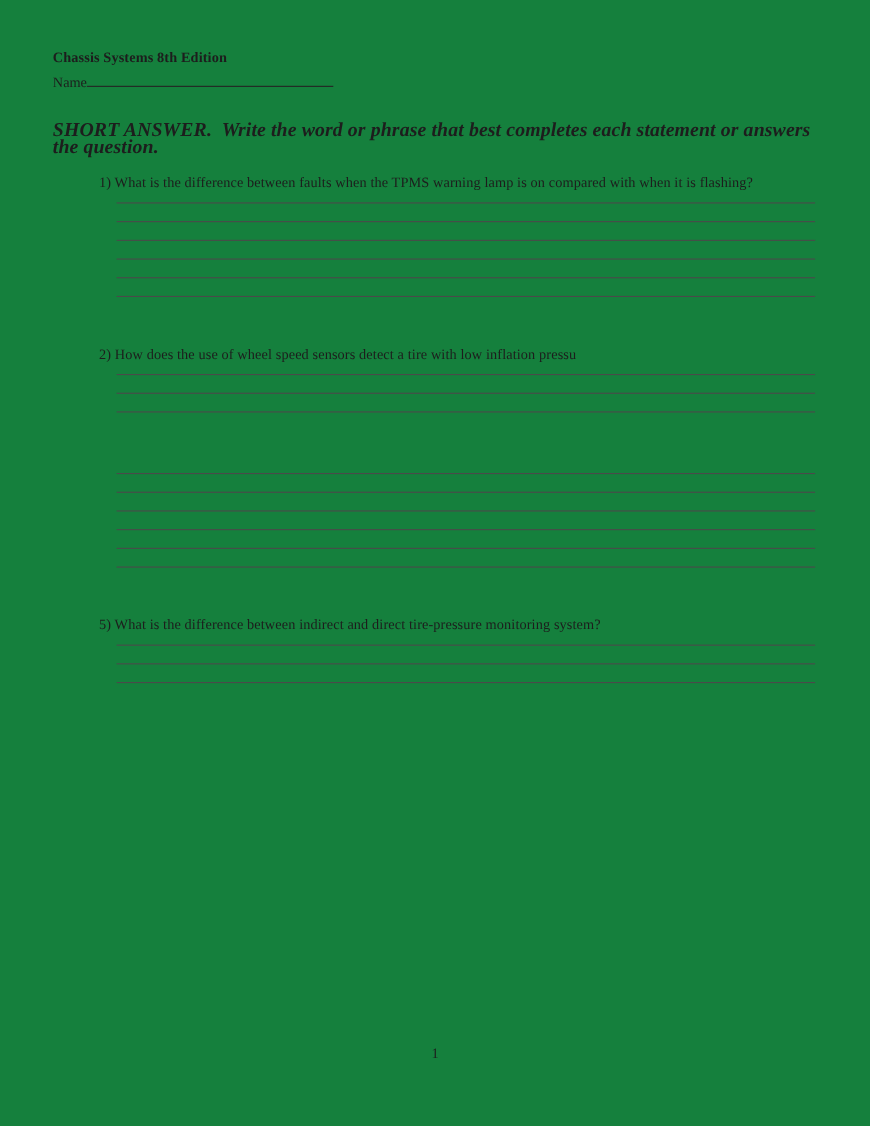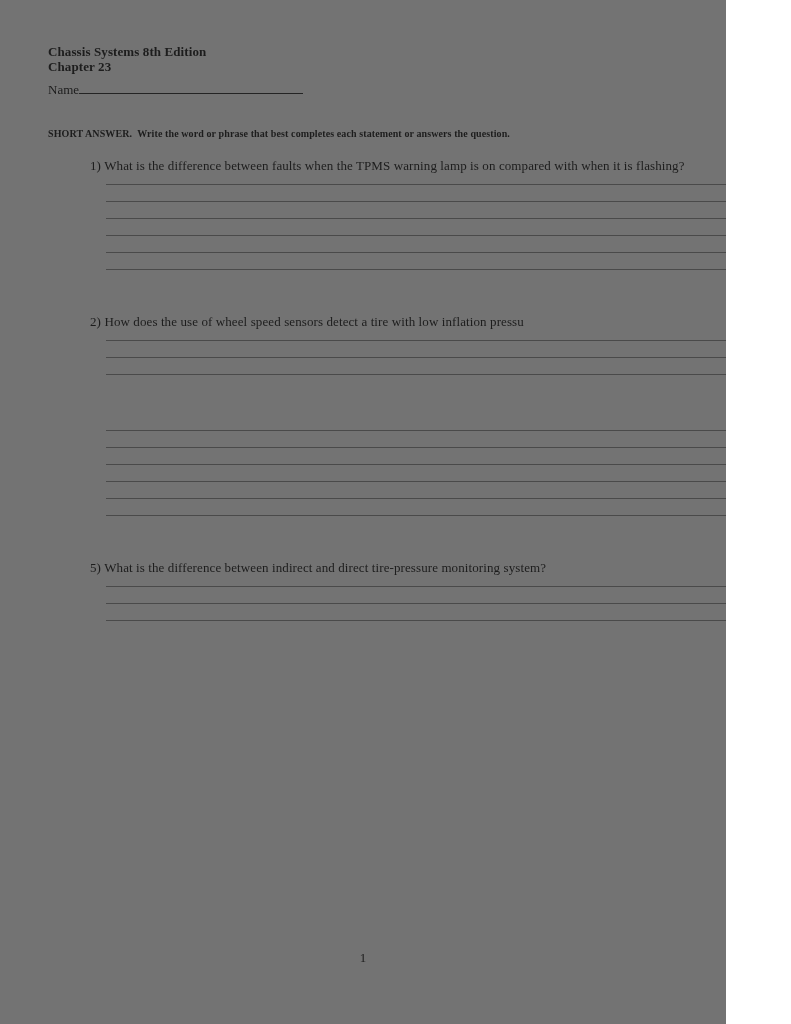--- a/index.html
+++ b/index.html
@@ -4,23 +4,23 @@
 <style>
   * { margin: 0; padding: 0; box-sizing: border-box; }
   html, body { background: #ffffff; }
   body {
     font-family: "Liberation Serif", "DejaVu Serif", serif;
     color: #1d1d1d;
     -webkit-font-smoothing: antialiased;
   }
   .page {
     position: relative;
-    width: 726px;
+    width: 791px;
     height: 1024px;
-    background: #737373;
+    background: #15803d;
     overflow: hidden;
   }
   .doc {
     padding: 44px 48px 0 48px;
   }
   .doc-header .hline {
     font-size: 13px;
     font-weight: bold;
     line-height: 15px;
     letter-spacing: 0.1px;
@@ -33,25 +33,26 @@
   }
   .name-underline {
     display: inline-block;
     width: 224px;
     height: 11px;
     border-bottom: 1px solid #242424;
     vertical-align: baseline;
   }
   .instruction {
     margin-top: 29px;
-    font-size: 10px;
+    font-size: 18px;
     line-height: 15px;
     font-weight: bold;
     white-space: pre-wrap;
     letter-spacing: 0.1px;
+    font-style: italic;
   }
   .questions {
     margin-top: 17px;
     padding-left: 42px;
     width: 660px;
   }
   .question-block {
     margin-bottom: 44px;
   }
   .question-text {
@@ -83,21 +84,20 @@
   }
 </style>
 </head>
 <body>
 
 <div class="page">
   <div class="doc">
 
     <div class="doc-header">
       <div class="hline">Chassis Systems 8th Edition</div>
-      <div class="hline">Chapter 23</div>
     </div>
 
     <div class="name-row">
       <span>Name</span><span class="name-underline"></span>
     </div>
 
     <div class="instruction">SHORT ANSWER.  Write the word or phrase that best completes each statement or answers the question.</div>
 
     <div class="questions">
         <div class="question-block">

